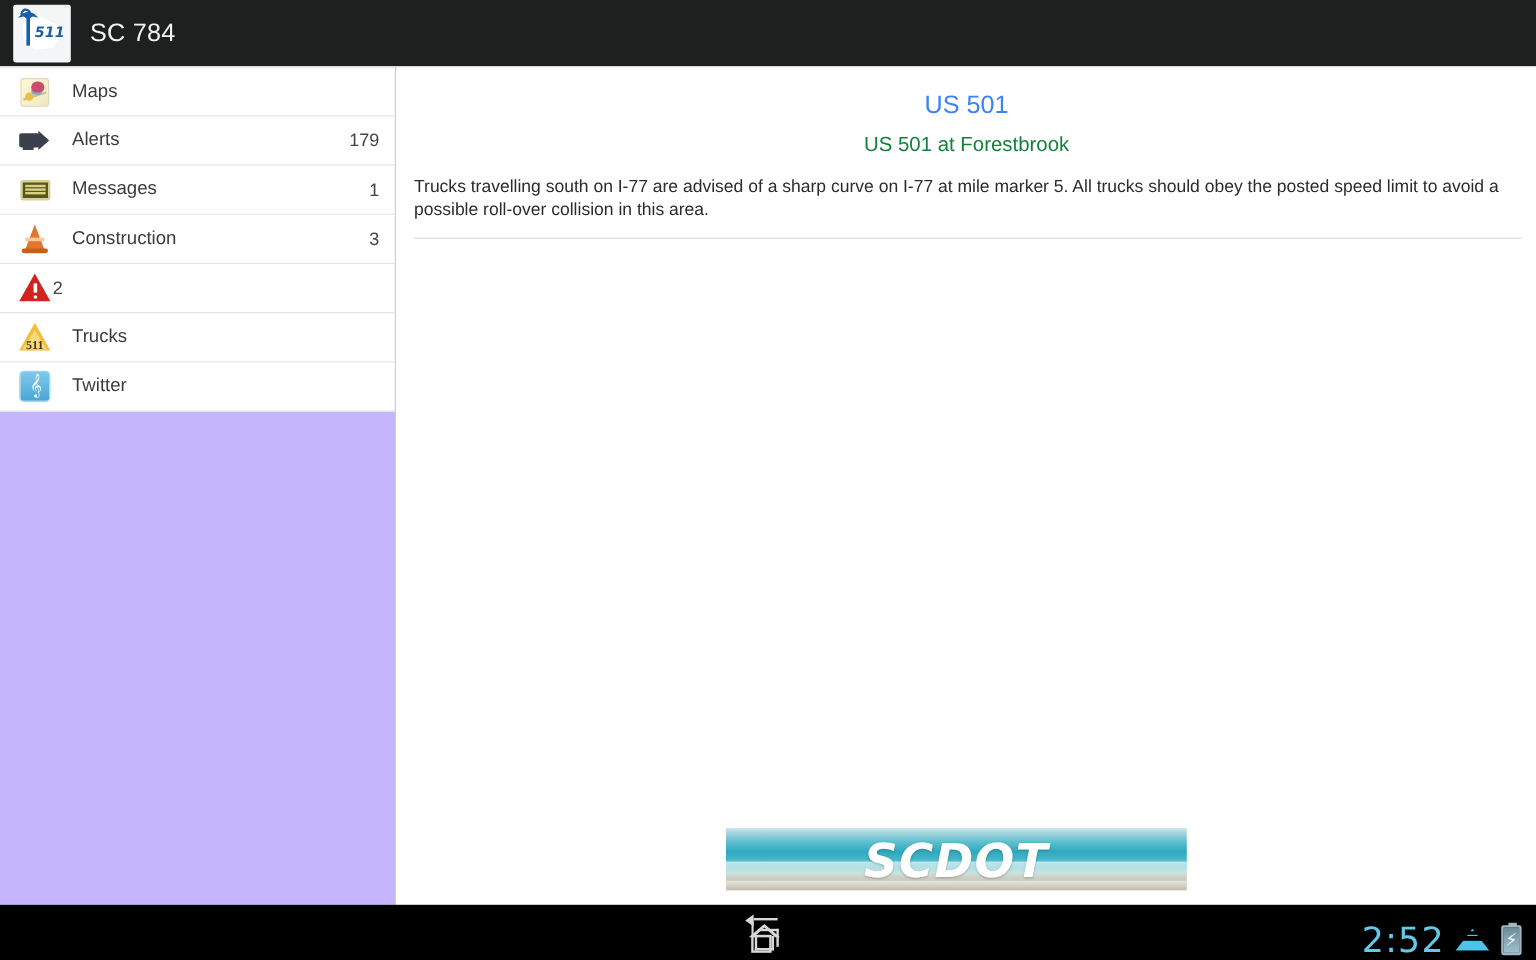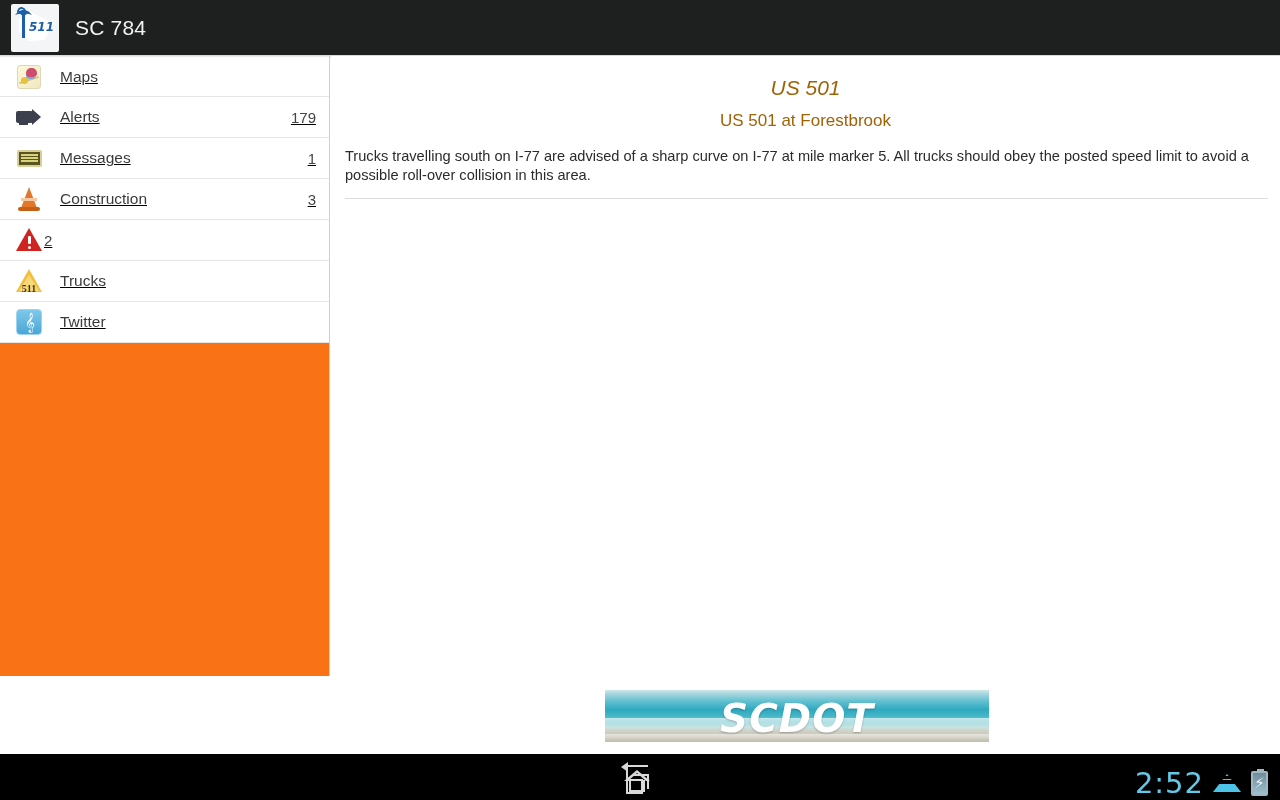--- a/index.html
+++ b/index.html
@@ -25,22 +25,22 @@
     color: #f2f2f2; font-size: 21px; margin-left: 16px;
     letter-spacing: .2px; font-weight: 400;
   }
   .header-shadow {
     position: absolute; left: 0; top: 55px; width: 1280px; height: 5px;
     background: linear-gradient(to bottom, rgba(0,0,0,.16), rgba(0,0,0,0));
   }
 
   
   .sidebar {
-    position: absolute; left: 0; top: 56px; width: 330px; height: 620px;
-    background: #f97316; border-right: 1px solid #cfcfcf; text-decoration: underline;
+    position: absolute; left: 0; top: 56px; width: 330px; height: 698px;
+    background: #c4b5fd; border-right: 1px solid #cfcfcf;
   }
   .side-row {
     position: relative; height: 41px; display: flex; align-items: center;
     padding: 0 13px 0 14px; border-bottom: 1px solid #e6e6e6;
     background: #fff;
   }
   .side-row:first-child { border-top: 1px solid #e9e9e9; }
   .side-ico {
     width: 30px; height: 30px; flex: none; position: relative;
     display: flex; align-items: center; justify-content: center;
@@ -150,25 +150,25 @@
     color: #fff; font-size: 17px; line-height: 25px; text-align: center;
     font-family: "DejaVu Sans", sans-serif;
   }
 
   
   .content {
     position: absolute; left: 331px; top: 56px; width: 949px; height: 698px;
     background: #fff;
   }
   .c-title {
-    text-align: center; font-size: 21px; color: #a16207;
-    margin-top: 20px; font-weight: 400; font-style: italic;
+    text-align: center; font-size: 21px; color: #3b82f6;
+    margin-top: 20px; font-weight: 400;
   }
   .c-subtitle {
-    text-align: center; font-size: 17px; color: #a16207;
+    text-align: center; font-size: 17px; color: #15803d;
     margin-top: 11px; font-weight: 400;
   }
   .c-body {
     margin: 16px 16px 0 14px; font-size: 14.6px; color: #2b2b2b;
     line-height: 1.30;
   }
   .c-divider {
     margin: 13px 12px 0 14px; height: 1px; background: #dcdcdc;
   }
 

